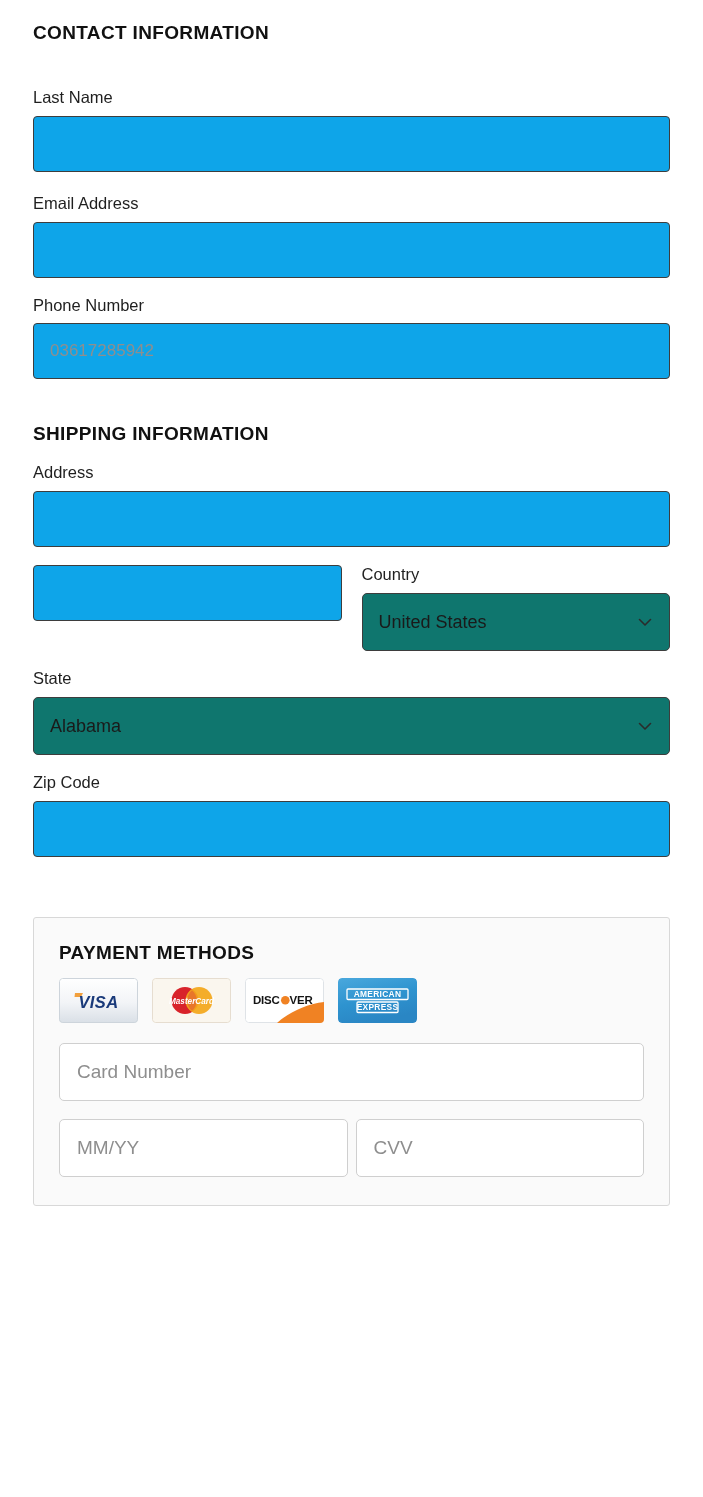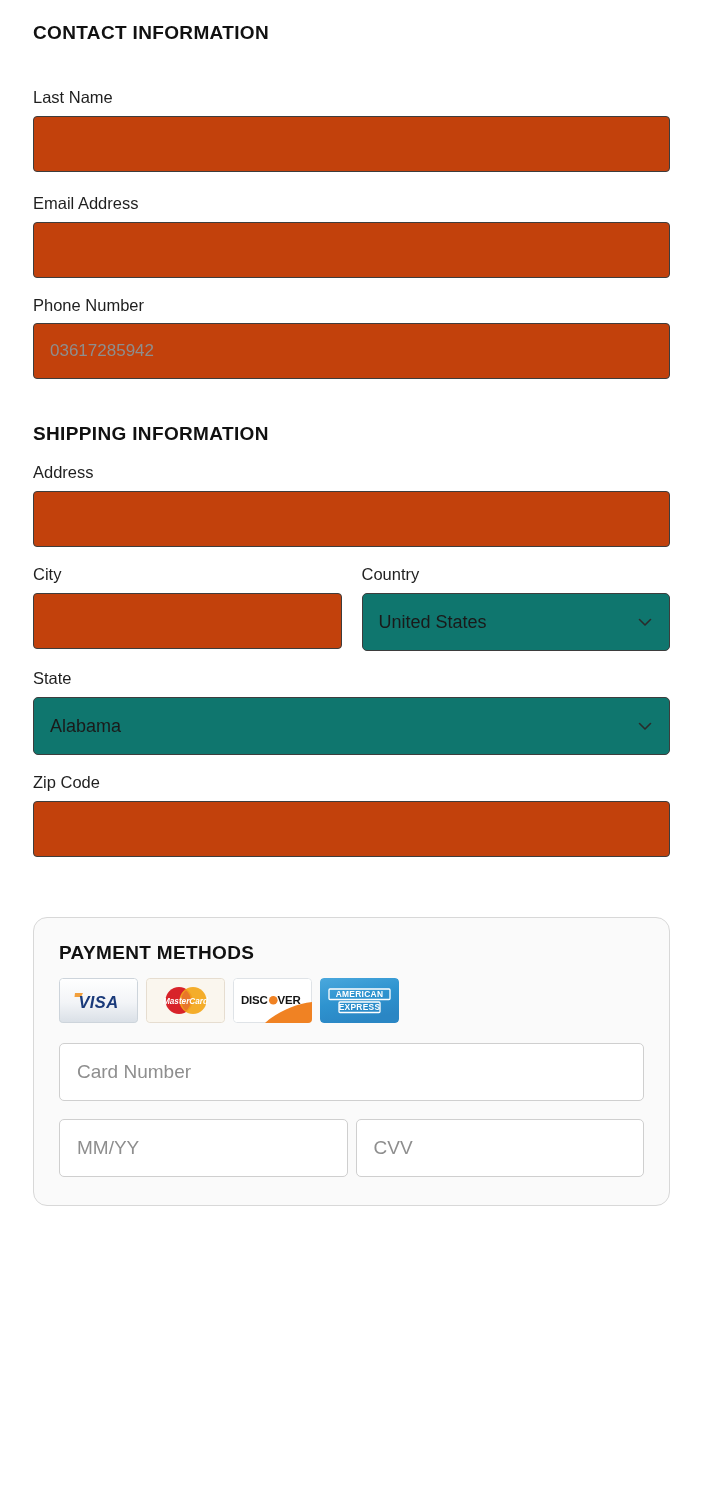--- a/index.html
+++ b/index.html
@@ -42,21 +42,21 @@
     color: #1f1f1f;
     line-height: 1.2;
     margin: 0 0 8px 0;
   }
   .input-box {
     display: block;
     width: 100%;
     height: 56px;
     border: 1px solid #3d3d3d;
     border-radius: 4px;
-    background: #c2410c;
+    background: #0ea5e9;
     font-family: "Liberation Sans", sans-serif;
     font-size: 17px;
     color: #1a1a1a;
     padding: 12px 16px;
     outline: none;
   }
   .input-box::placeholder { color: #8e8e8e; opacity: 1; }
 
   
   .select-box {
@@ -113,35 +113,35 @@
   .checkbox-label {
     font-size: 19px;
     font-weight: bold;
     color: #111111;
     letter-spacing: 0.1px;
   }
 
   
   .payment-panel {
     border: 1px solid #d8d8d8;
-    border-radius: 14px;
+    border-radius: 3px;
     background: #fafafa;
     padding: 24px 25px 28px 25px;
   }
   #payment-heading {
     font-size: 19px;
     font-weight: bold;
     letter-spacing: 0.35px;
     color: #111111;
     text-transform: uppercase;
     margin: 0 0 14px 0;
   }
   .card-logos {
     display: flex;
-    gap: 8px;
+    gap: 14px;
     margin-bottom: 20px;
   }
   .card-logo {
     width: 79px;
     height: 45px;
     border-radius: 4px;
     overflow: hidden;
     position: relative;
     flex: 0 0 auto;
   }
@@ -214,21 +214,20 @@
 
   <div class="field">
     <label class="field-label">Address</label>
     <input class="input-box" type="text" placeholder="" style="">
   </div>
 
   <div class="gap-18"></div>
 
   <div class="row-2">
     <div class="col">
-      <label class="field-label">City</label>
       <input class="input-box" type="text" placeholder="" style="">
     </div>
     <div class="col">
       <label class="field-label">Country</label>
       <div class="select-box">
         <span class="select-value">United States</span>
         <span class="chevron">
           <svg viewBox="0 0 18 18" xmlns="http://www.w3.org/2000/svg">
             <polyline points="3.5,6.5 9,12 14.5,6.5" fill="none" stroke="#2b2b2b" stroke-width="1.6" stroke-linecap="round" stroke-linejoin="round"></polyline>
           </svg>

